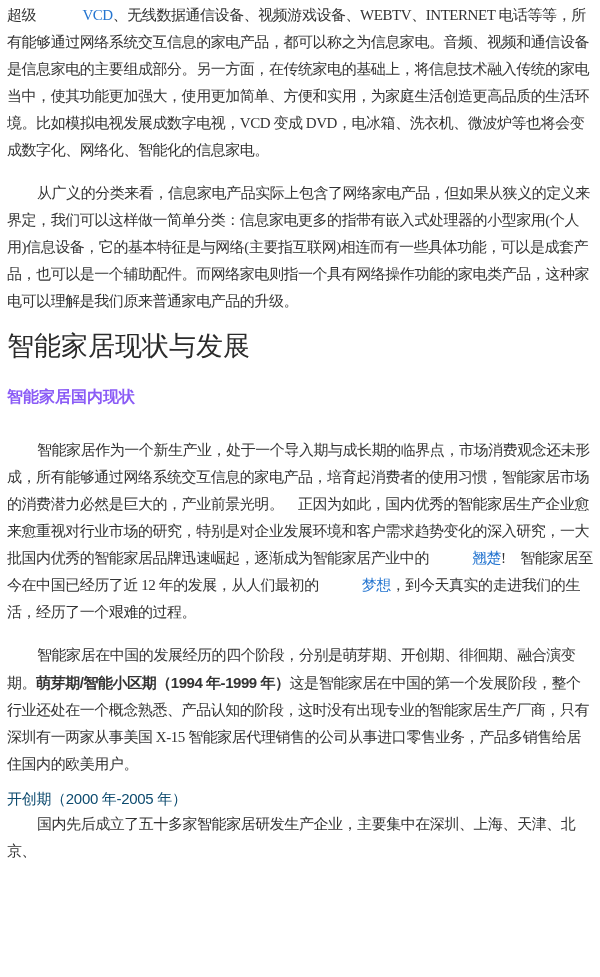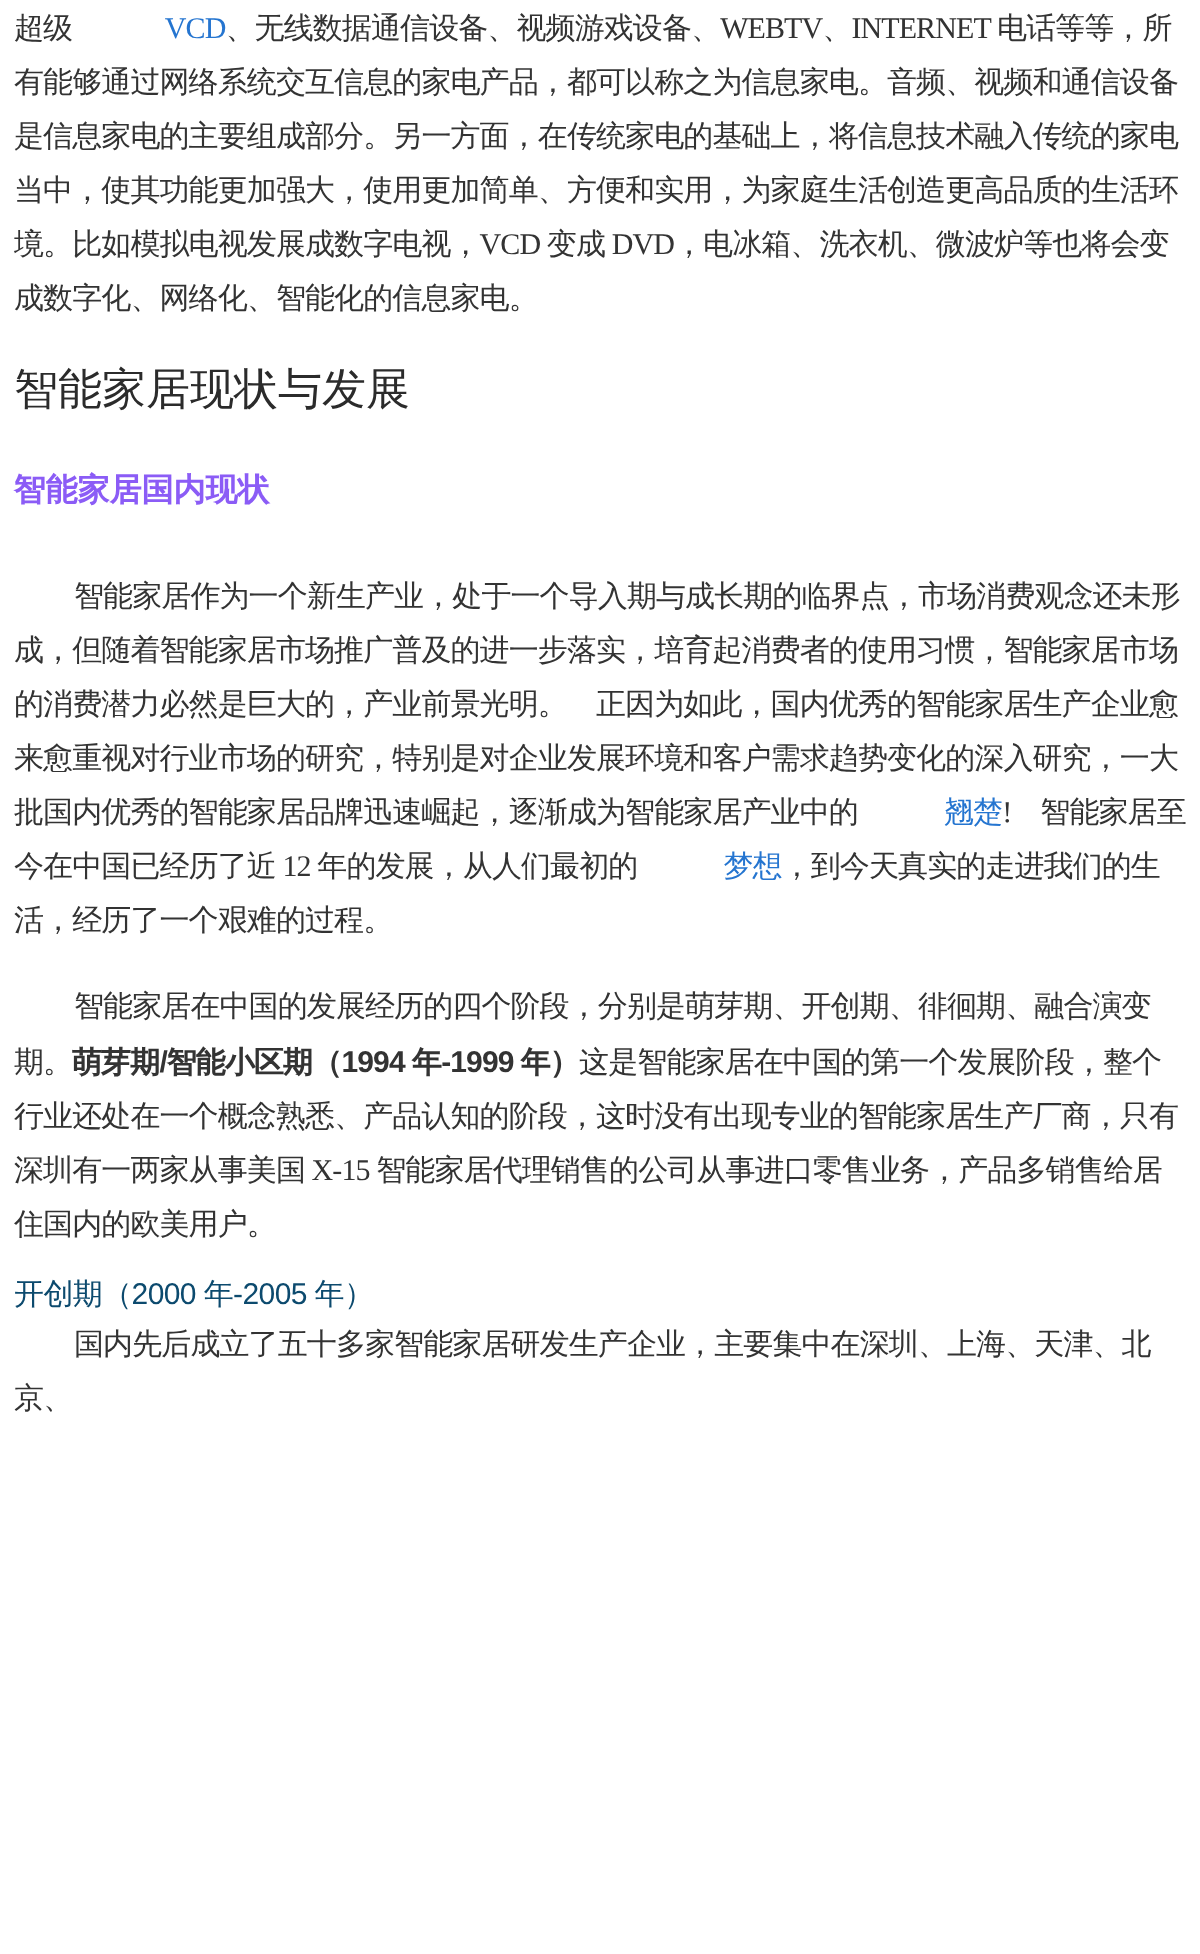--- a/index.html
+++ b/index.html
@@ -17,21 +17,21 @@
   .para {
     font-size: 15px;
     letter-spacing: -0.45px;
     line-height: 27px;
     text-indent: 2em;
     margin: 0 0 16px 0;
   }
   .no-indent { text-indent: 0; }
   .mb0 { margin-bottom: 0; }
   .h1 {
-    font-size: 22px;
+    font-size: 27px;
     font-weight: 400;
     color: #2b2b2b;
     line-height: 30px;
     letter-spacing: 0;
     margin: 0 0 24px 0;
   }
   .h2 {
     font-size: 16px;
     font-weight: 700;
     color: #8b5cf6;
@@ -60,27 +60,28 @@
     margin-left: 43px;
   }
 </style>
 </head>
 <body>
 
 <article class="doc">
 
   <p class="para no-indent"><span>超级 </span><a class="link">VCD</a><span>、无线数据通信设备、视频游戏设备、WEBTV、INTERNET 电话等等，所有能够通过网络系统交互信息的家电产品，都可以称之为信息家电。音频、视频和通信设备是信息家电的主要组成部分。另一方面，在传统家电的基础上，将信息技术融入传统的家电当中，使其功能更加强大，使用更加简单、方便和实用，为家庭生活创造更高品质的生活环境。比如模拟电视发展成数字电视，VCD 变成 DVD，电冰箱、洗衣机、微波炉等也将会变成数字化、网络化、智能化的信息家电。</span></p>
 
+  <p class="para">从广义的分类来看，信息家电产品实际上包含了网络家电产品，但如果从狭义的定义来界定，我们可以这样做一简单分类：信息家电更多的指带有嵌入式处理器的小型家用(个人用)信息设备，它的基本特征是与网络(主要指互联网)相连而有一些具体功能，可以是成套产品，也可以是一个辅助配件。而网络家电则指一个具有网络操作功能的家电类产品，这种家电可以理解是我们原来普通家电产品的升级。</p>
 
 
   <h1 class="h1">智能家居现状与发展</h1>
 
   <h2 class="h2">智能家居国内现状</h2>
 
-  <p class="para"><span>智能家居作为一个新生产业，处于一个导入期与成长期的临界点，市场消费观念还未形成，但随着智能家居市场推广普及的进一步落实，培育起消费者的使用习惯，智能家居市场的消费潜力必然是巨大的，产业前景光明。　正因为如此，国内优秀的智能家居生产企业愈来愈重视对行业市场的研究，特别是对企业发展环境和客户需求趋势变化的深入研究，一大批国内优秀的智能家居品牌迅速崛起，逐渐成为智能家居产业中的</span><a class="link">翘楚</a><span>!　智能家居至今在中国已经历了近 12 年的发展，从人们最初的</span><a class="link">梦想</a><span>，到今天真实的走进我们的生活，经历了一个艰难的过程。</span></p>
+  <p class="para"><span>智能家居作为一个新生产业，处于一个导入期与成长期的临界点，市场消费观念还未形成，所有能够通过网络系统交互信息的家电产品，培育起消费者的使用习惯，智能家居市场的消费潜力必然是巨大的，产业前景光明。　正因为如此，国内优秀的智能家居生产企业愈来愈重视对行业市场的研究，特别是对企业发展环境和客户需求趋势变化的深入研究，一大批国内优秀的智能家居品牌迅速崛起，逐渐成为智能家居产业中的</span><a class="link">翘楚</a><span>!　智能家居至今在中国已经历了近 12 年的发展，从人们最初的</span><a class="link">梦想</a><span>，到今天真实的走进我们的生活，经历了一个艰难的过程。</span></p>
 
   <p class="para mb0"><span>智能家居在中国的发展经历的四个阶段，分别是萌芽期、开创期、徘徊期、融合演变期。</span><span class="b">萌芽期/智能小区期（1994 年-1999 年）</span><span>这是智能家居在中国的第一个发展阶段，整个行业还处在一个概念熟悉、产品认知的阶段，这时没有出现专业的智能家居生产厂商，只有深圳有一两家从事美国 X-15 智能家居代理销售的公司从事进口零售业务，产品多销售给居住国内的欧美用户。</span></p>
 
   <h3 class="h3">开创期（2000 年-2005 年）</h3>
 
   <p class="para">国内先后成立了五十多家智能家居研发生产企业，主要集中在深圳、上海、天津、北京、</p>
 
 </article>
 
 </body></html>

